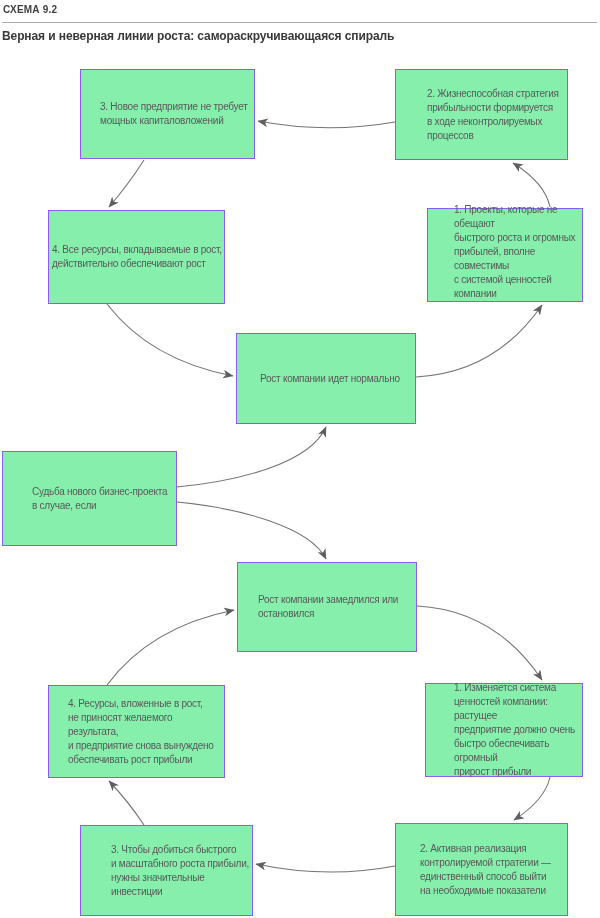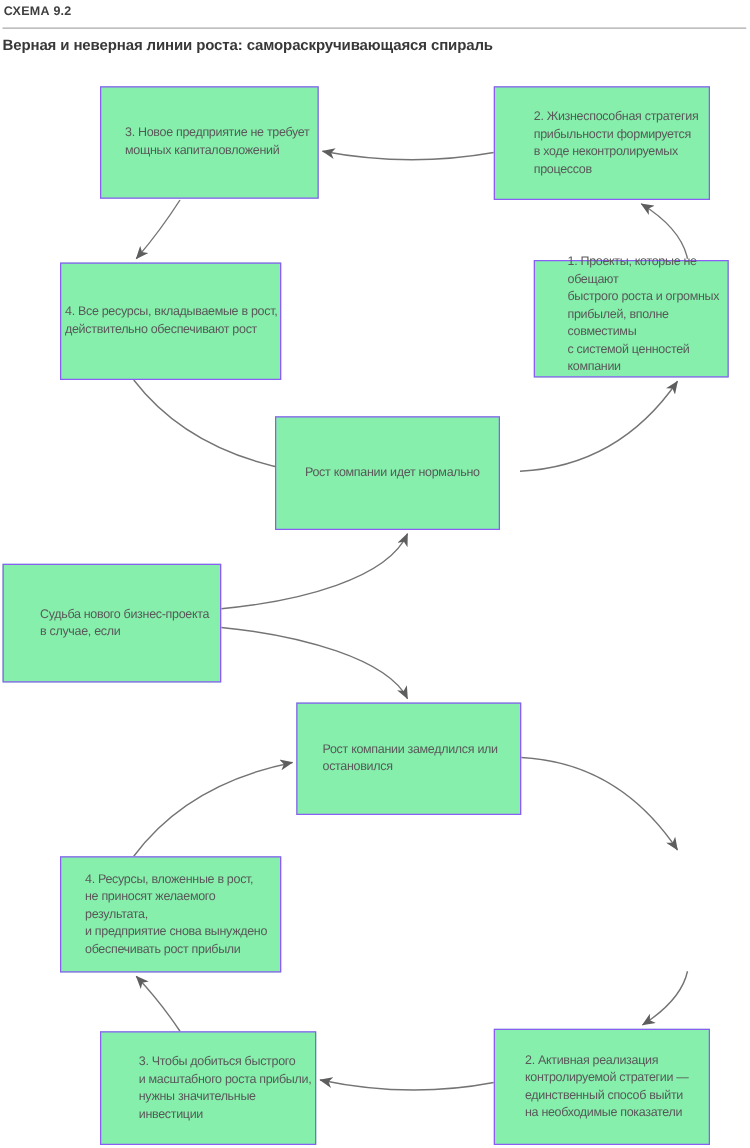--- a/index.html
+++ b/index.html
@@ -77,41 +77,48 @@
 действительно обеспечивают рост</span>
   </div>
 
   <div class="node" style="left:427px; top:208px; width:156px; height:94px; padding-left:26px;align-items:flex-end;">
     <span class="txt">1. Проекты, которые не обещают
 быстрого роста и огромных
 прибылей, вполне совместимы
 с системой ценностей компании</span>
   </div>
 
-  <div class="node" style="left:220px; top:333px; width:180px; height:91px; padding-left:23px;">
+  <div class="node" style="left:236px; top:333px; width:180px; height:91px; padding-left:23px;">
     <span class="txt">Рост компании идет нормально</span>
   </div>
 
   <div class="node" style="left:2px; top:451px; width:175px; height:95px; padding-left:29px;">
     <span class="txt">Судьба нового бизнес-проекта
 в случае, если</span>
   </div>
 
   <div class="node" style="left:237px; top:562px; width:180px; height:90px; padding-left:20px;">
     <span class="txt">Рост компании замедлился или
 остановился</span>
   </div>
 
   <div class="node" style="left:48px; top:685px; width:177px; height:93px; padding-left:19px;">
     <span class="txt">4. Ресурсы, вложенные в рост,
 не приносят желаемого результата,
 и предприятие снова вынуждено
 обеспечивать рост прибыли</span>
   </div>
 
+  <div class="node" style="left:425px; top:683px; width:158px; height:94px; padding-left:28px;">
+    <span class="txt">1. Изменяется система
+ценностей компании: растущее
+предприятие должно очень
+быстро обеспечивать огромный
+прирост прибыли</span>
+  </div>
 
   <div class="node" style="left:80px; top:825px; width:173px; height:91px; padding-left:30px;">
     <span class="txt">3. Чтобы добиться быстрого
 и масштабного роста прибыли,
 нужны значительные
 инвестиции</span>
   </div>
 
   <div class="node" style="left:395px; top:823px; width:173px; height:93px; padding-left:24px;">
     <span class="txt">2. Активная реализация

